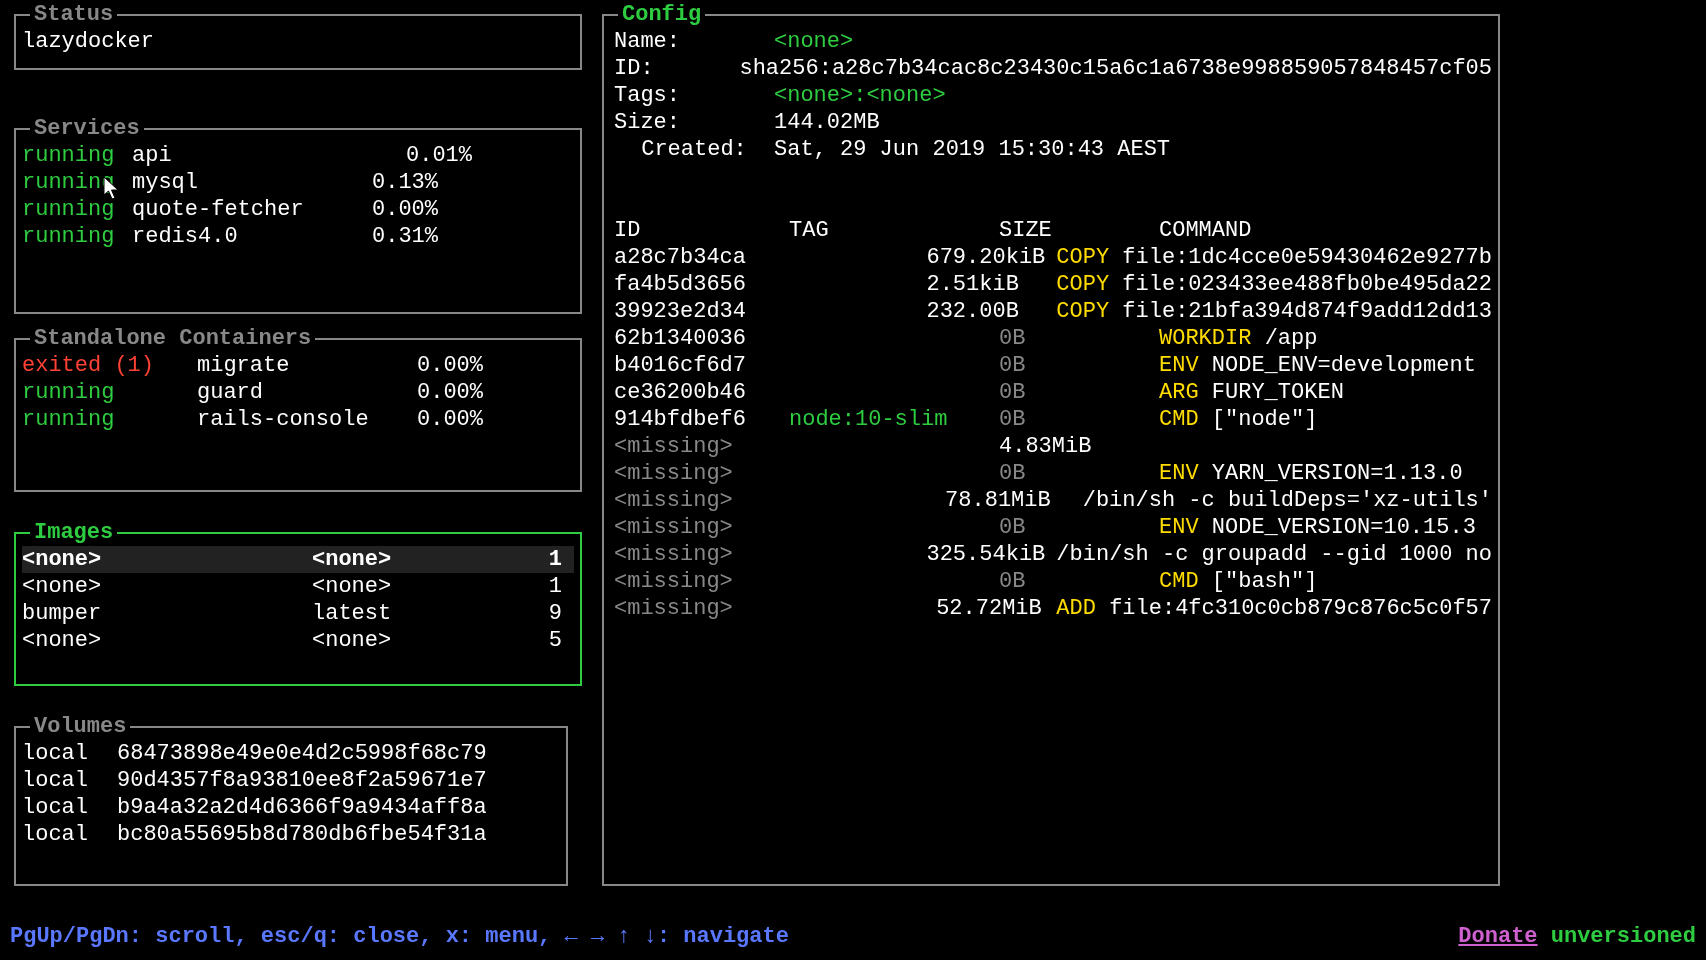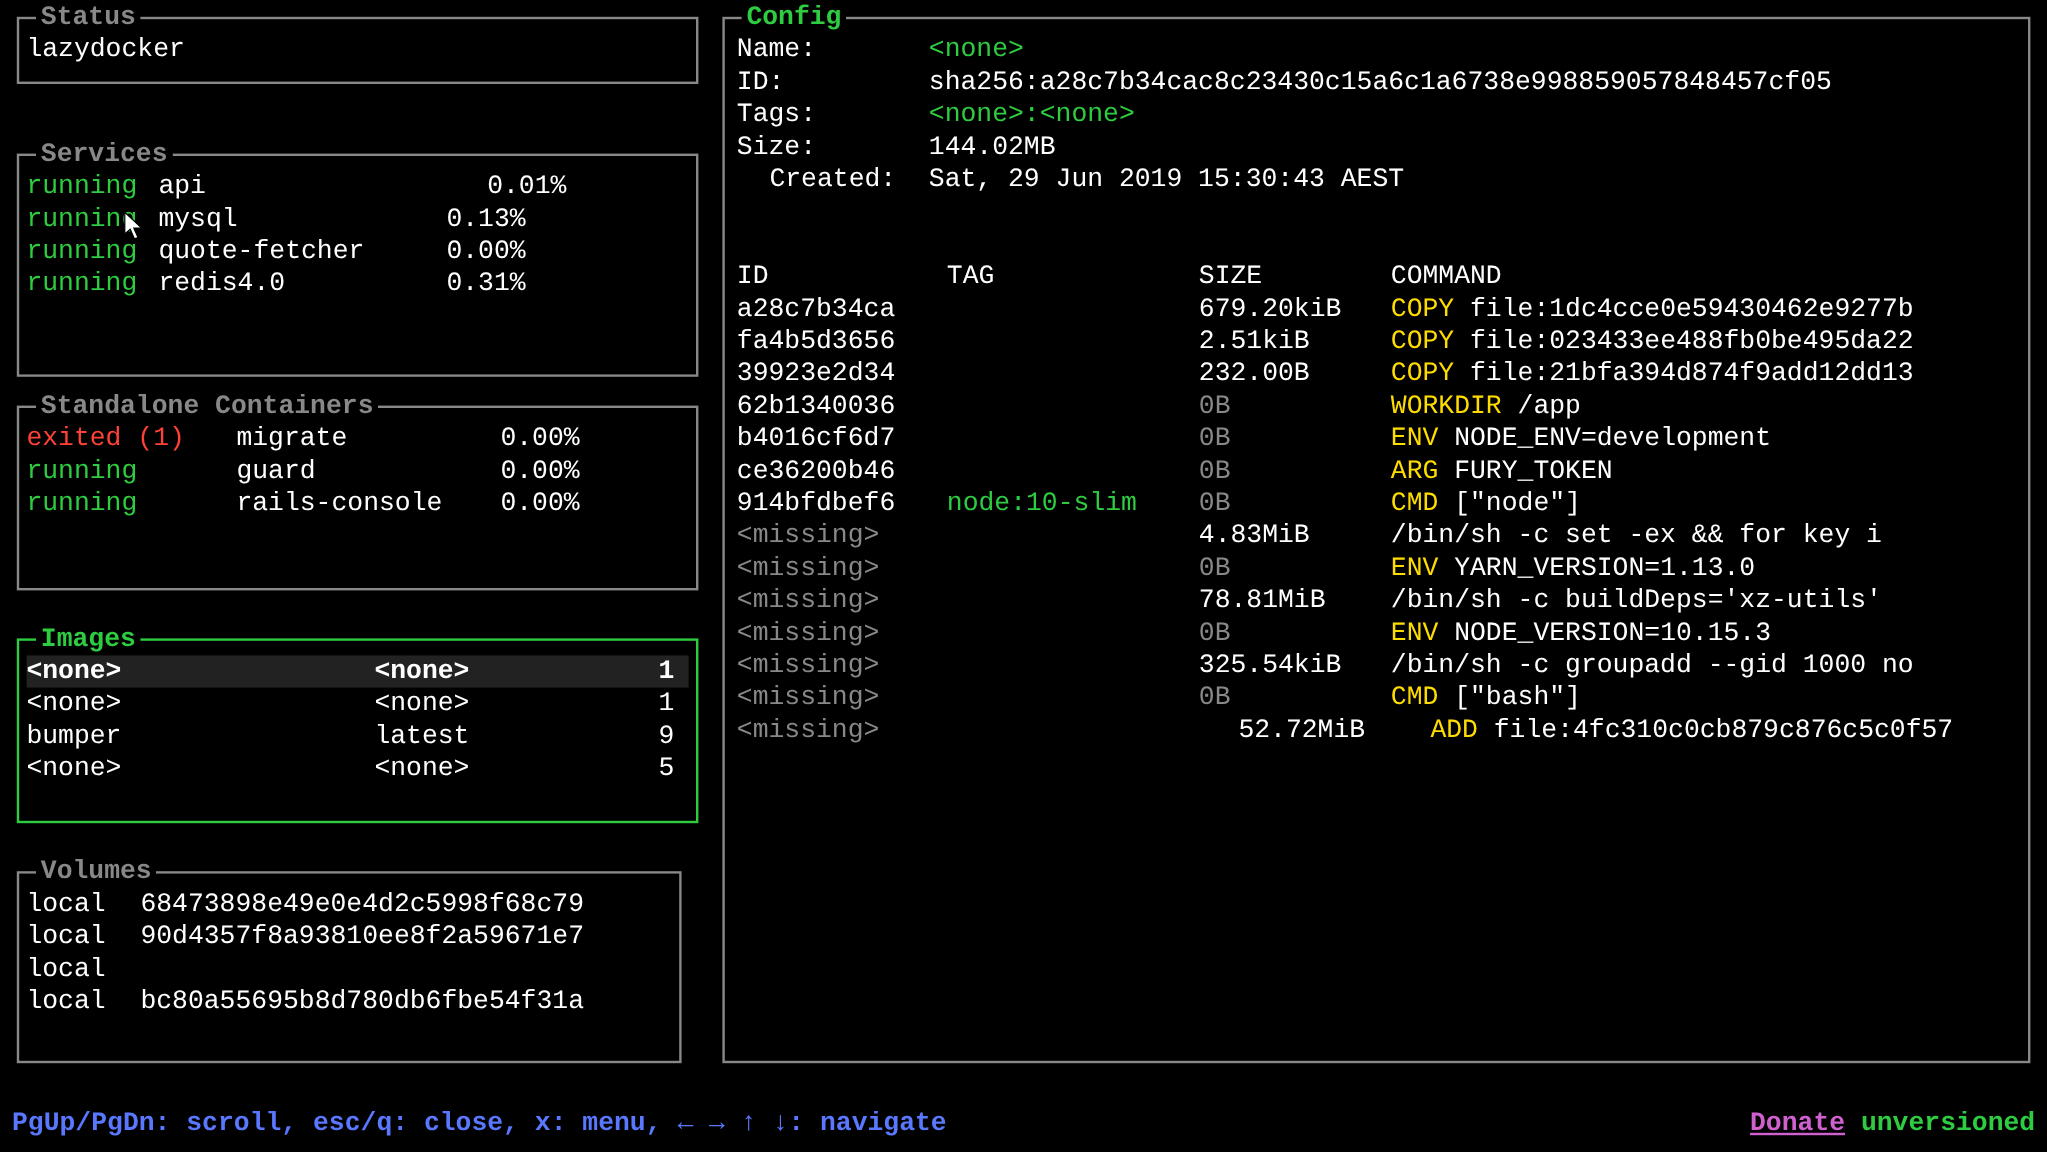--- a/index.html
+++ b/index.html
@@ -156,29 +156,30 @@
       <div class="row">
         <span style="display:inline-block;width:95px;">local</span>
         <span>68473898e49e0e4d2c5998f68c79</span>
       </div>
       <div class="row">
         <span style="display:inline-block;width:95px;">local</span>
         <span>90d4357f8a93810ee8f2a59671e7</span>
       </div>
       <div class="row">
         <span style="display:inline-block;width:95px;">local</span>
+        <span>b9a4a32a2d4d6366f9a9434aff8a</span>
       </div>
       <div class="row">
         <span style="display:inline-block;width:95px;">local</span>
         <span>bc80a55695b8d780db6fbe54f31a</span>
       </div>
     </div>
 </div>
 
-<div class="panel" style="left:602px; top:14px; width:1090px; height:872px;">
+<div class="panel" style="left:602px; top:14px; width:898px; height:872px;">
   <div class="panel-title green bold" style="color:#2ecc40;">Config</div>
   <div class="panel-body" style="left:10px;" id="config-body">
       <div class="row">
         <span style="display:inline-block;width:160px;">Name:</span>
         <span class="green">&lt;none&gt;</span>
       </div>
       <div class="row">
         <span style="display:inline-block;width:160px;">ID:</span>
         <span class="">sha256:a28c7b34cac8c23430c15a6c1a6738e998859057848457cf05</span>
       </div>
@@ -241,21 +242,20 @@
       <div class="row">
         <span class="" style="display:inline-block;width:175px;">914bfdbef6</span>
         <span class="green" style="display:inline-block;width:210px;">node:10-slim</span>
         <span class="gray" style="display:inline-block;width:160px;">0B</span>
         <span><span class="yellow">CMD</span> <span>["node"]</span></span>
       </div>
       <div class="row">
         <span class="gray" style="display:inline-block;width:175px;">&lt;missing&gt;</span>
         <span class="green" style="display:inline-block;width:210px;"></span>
         <span class="" style="display:inline-block;width:160px;">4.83MiB</span>
-        <span><span>/bin/sh -c set -ex   &amp;&amp; for key i</span></span>
       </div>
       <div class="row">
         <span class="gray" style="display:inline-block;width:175px;">&lt;missing&gt;</span>
         <span class="green" style="display:inline-block;width:210px;"></span>
         <span class="gray" style="display:inline-block;width:160px;">0B</span>
         <span><span class="yellow">ENV</span> <span>YARN_VERSION=1.13.0</span></span>
       </div>
       <div class="row">
         <span class="gray" style="display:inline-block;width:175px;">&lt;missing&gt;</span>
         <span class="green" style="display:inline-block;width:210px;"></span>

